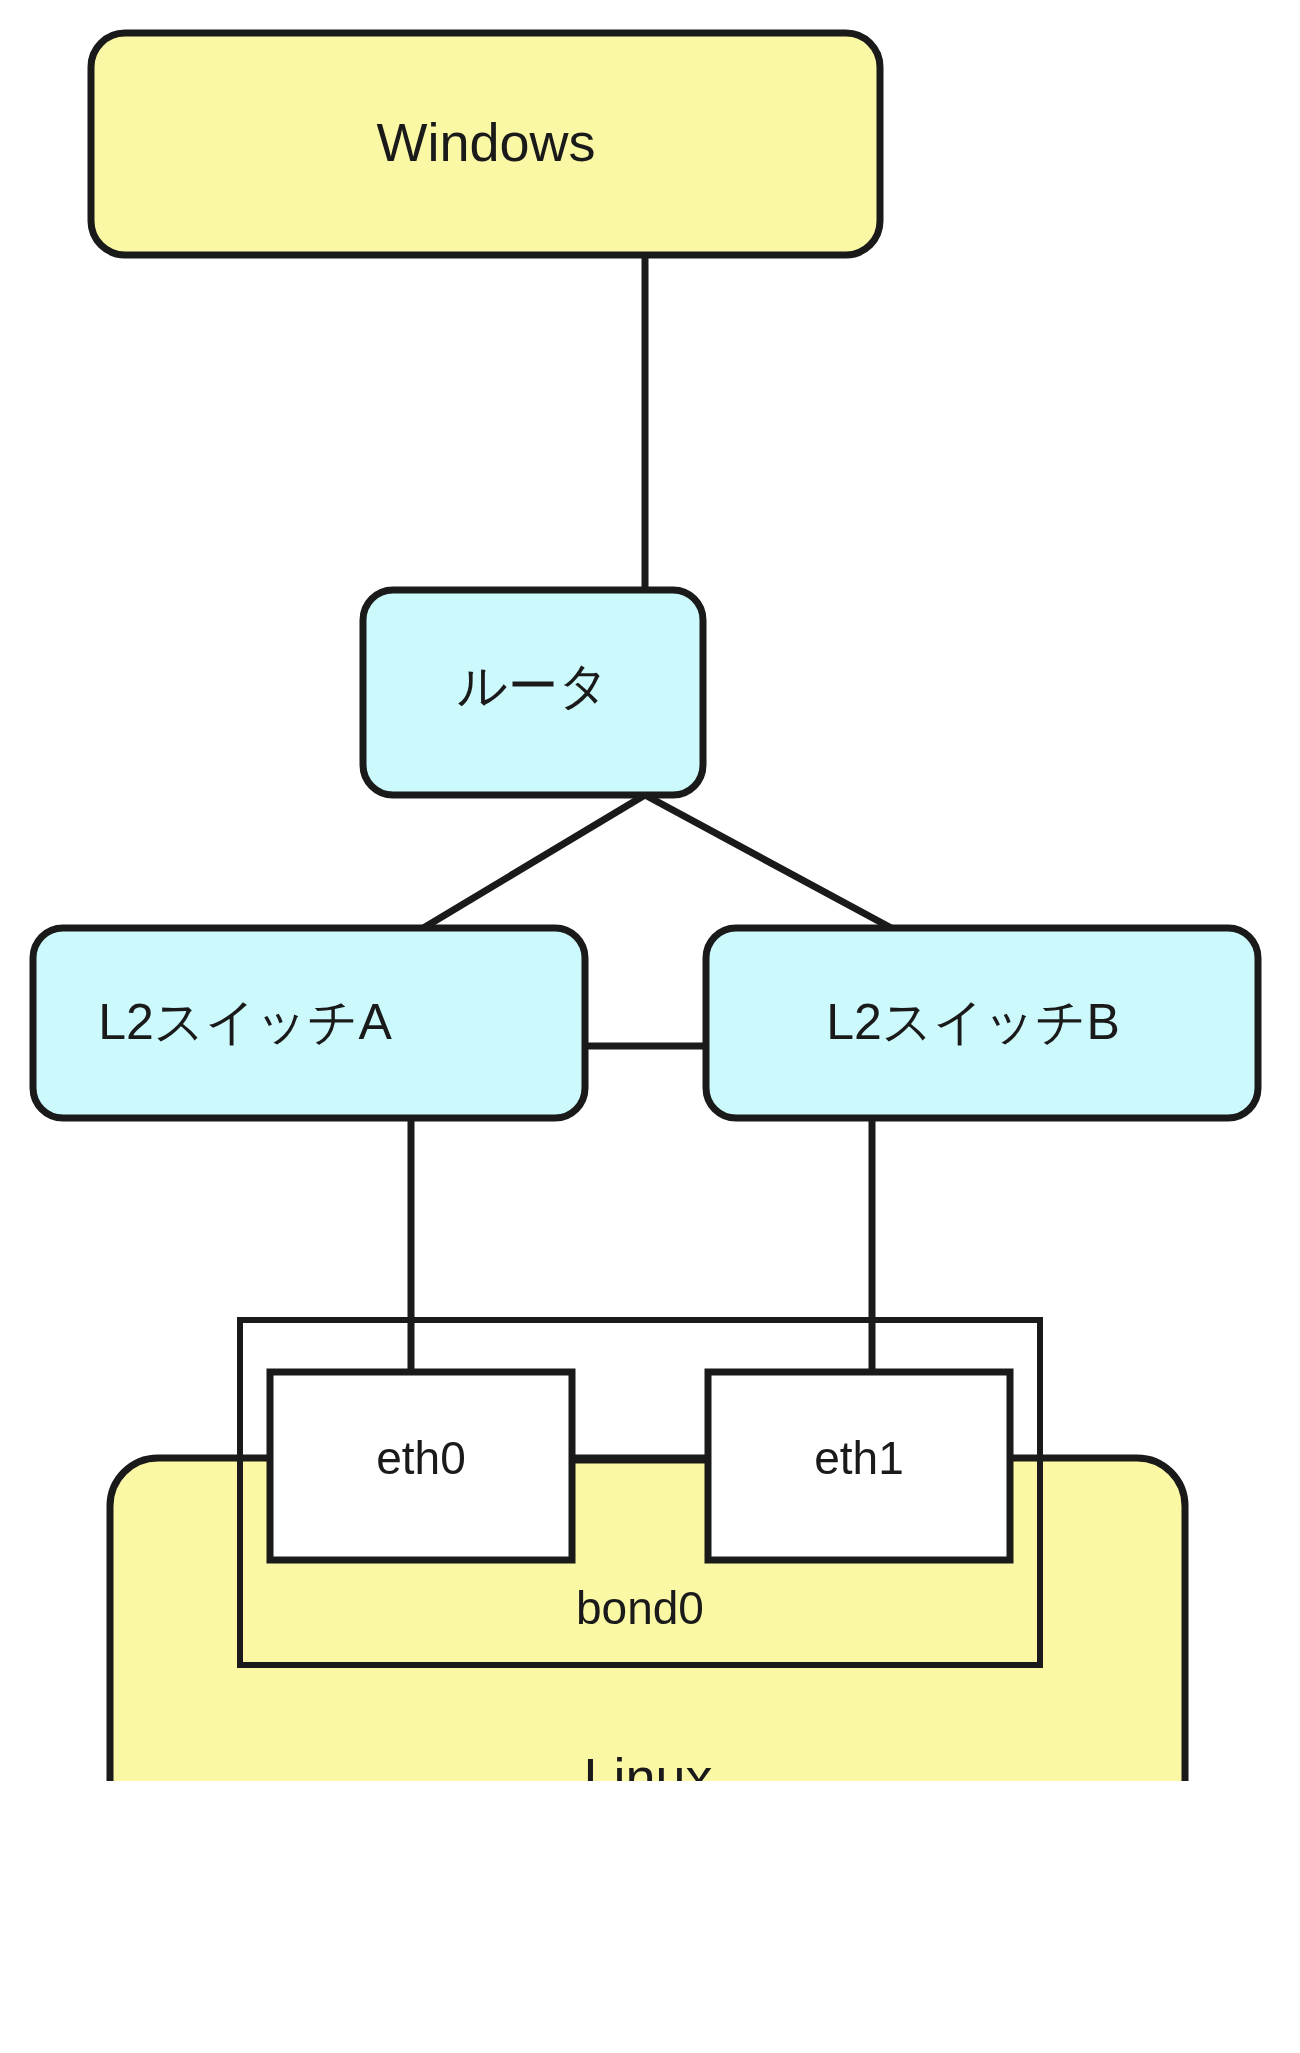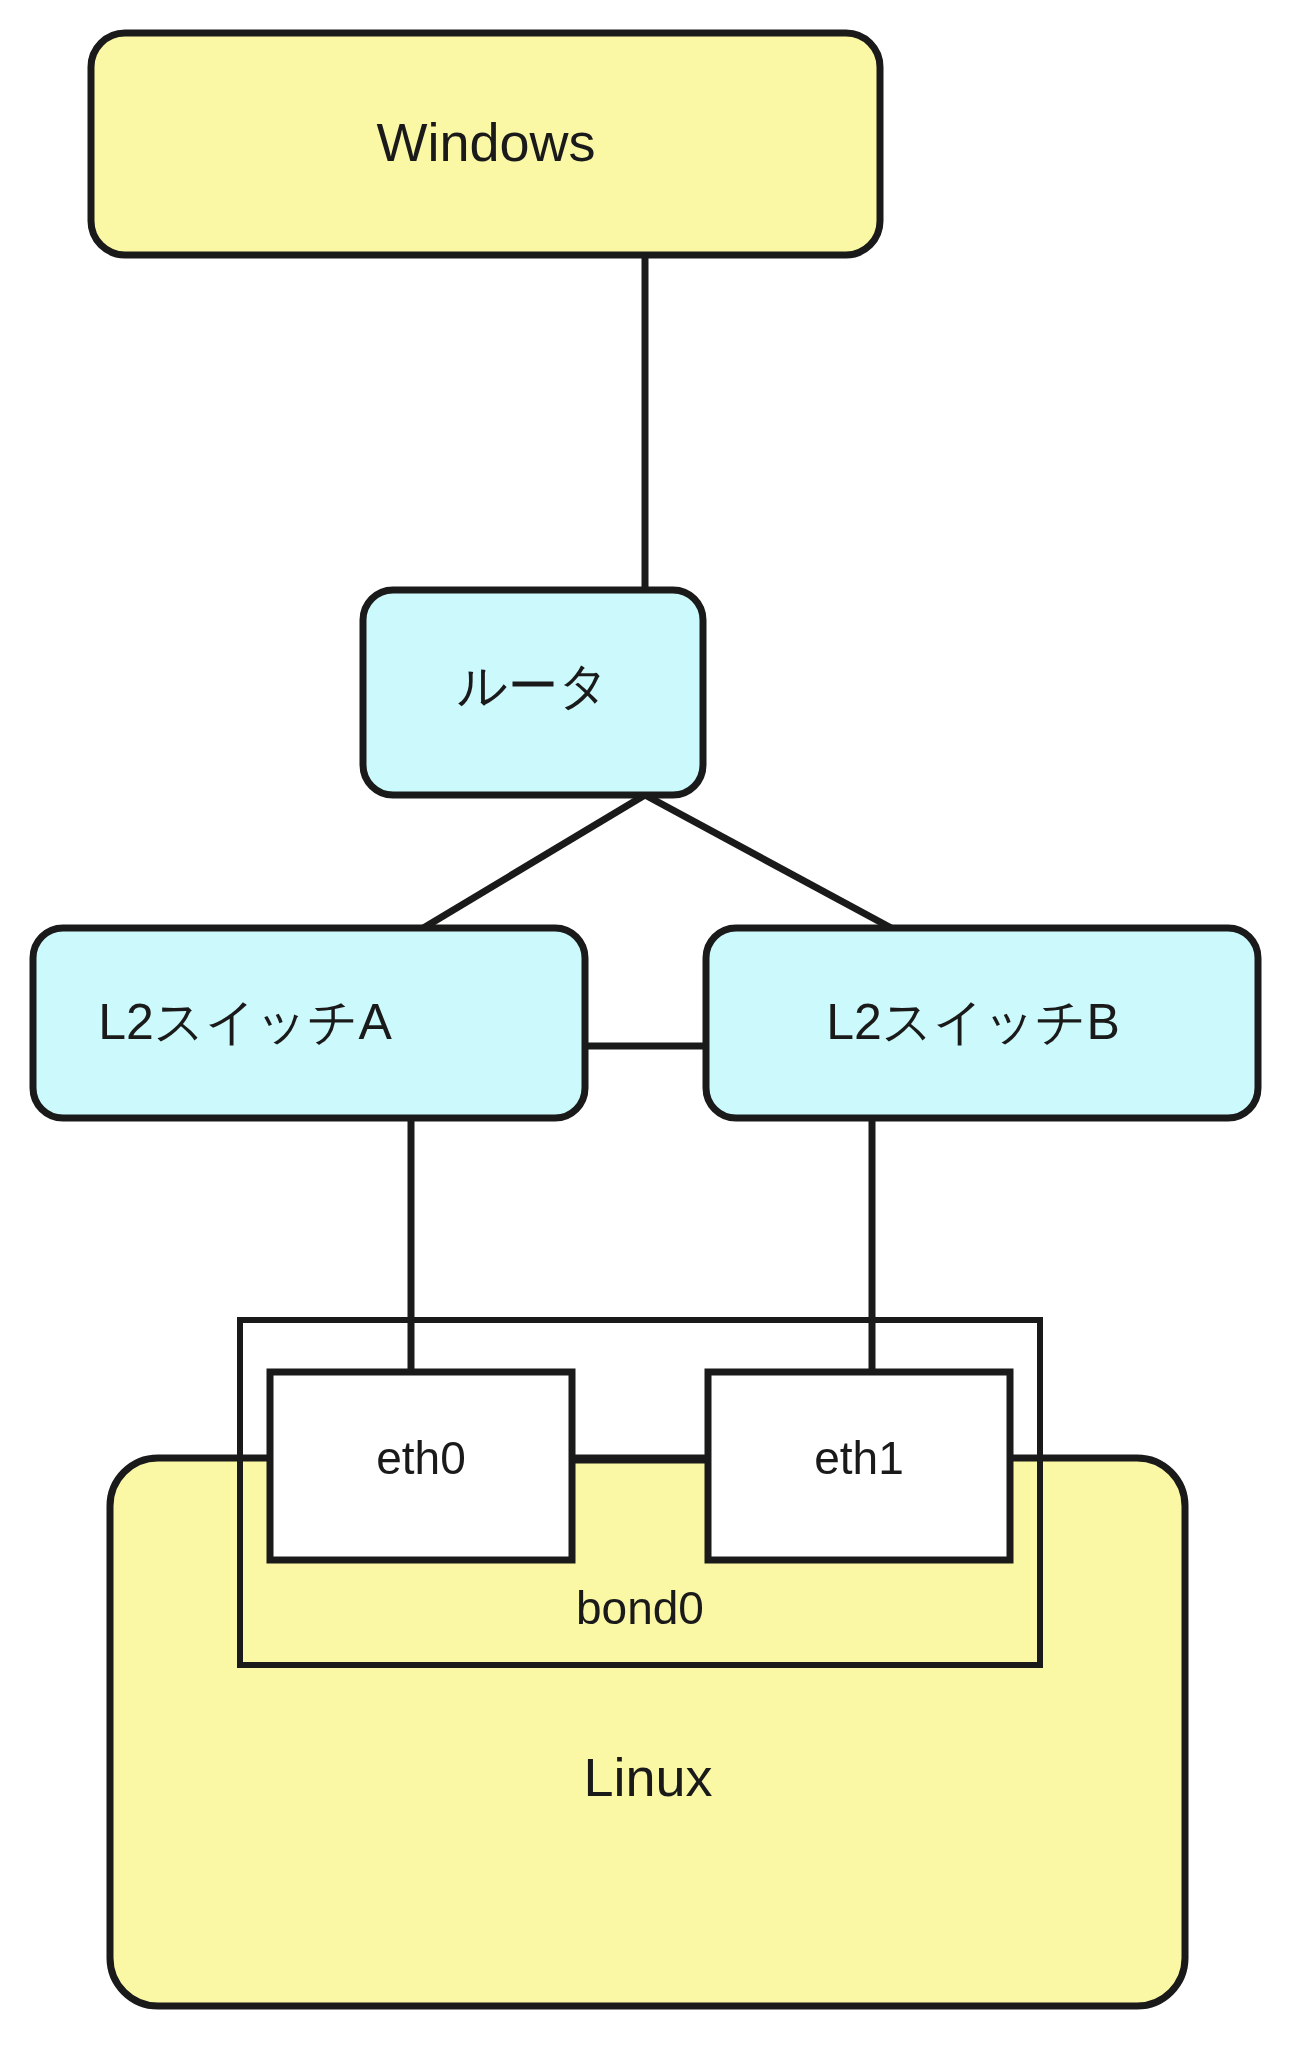--- a/index.html
+++ b/index.html
@@ -6,21 +6,21 @@
     margin: 0;
     padding: 0;
     background: #ffffff;
   }
   body {
     font-family: "Liberation Sans", "DejaVu Sans", sans-serif;
   }
   #canvas {
     position: relative;
     width: 1300px;
-    height: 2053px;
+    height: 1781px;
     background: #ffffff;
     overflow: hidden;
   }
   #diagram-svg {
     position: absolute;
     left: 0;
     top: 0;
     width: 1300px;
     height: 2053px;
   }

